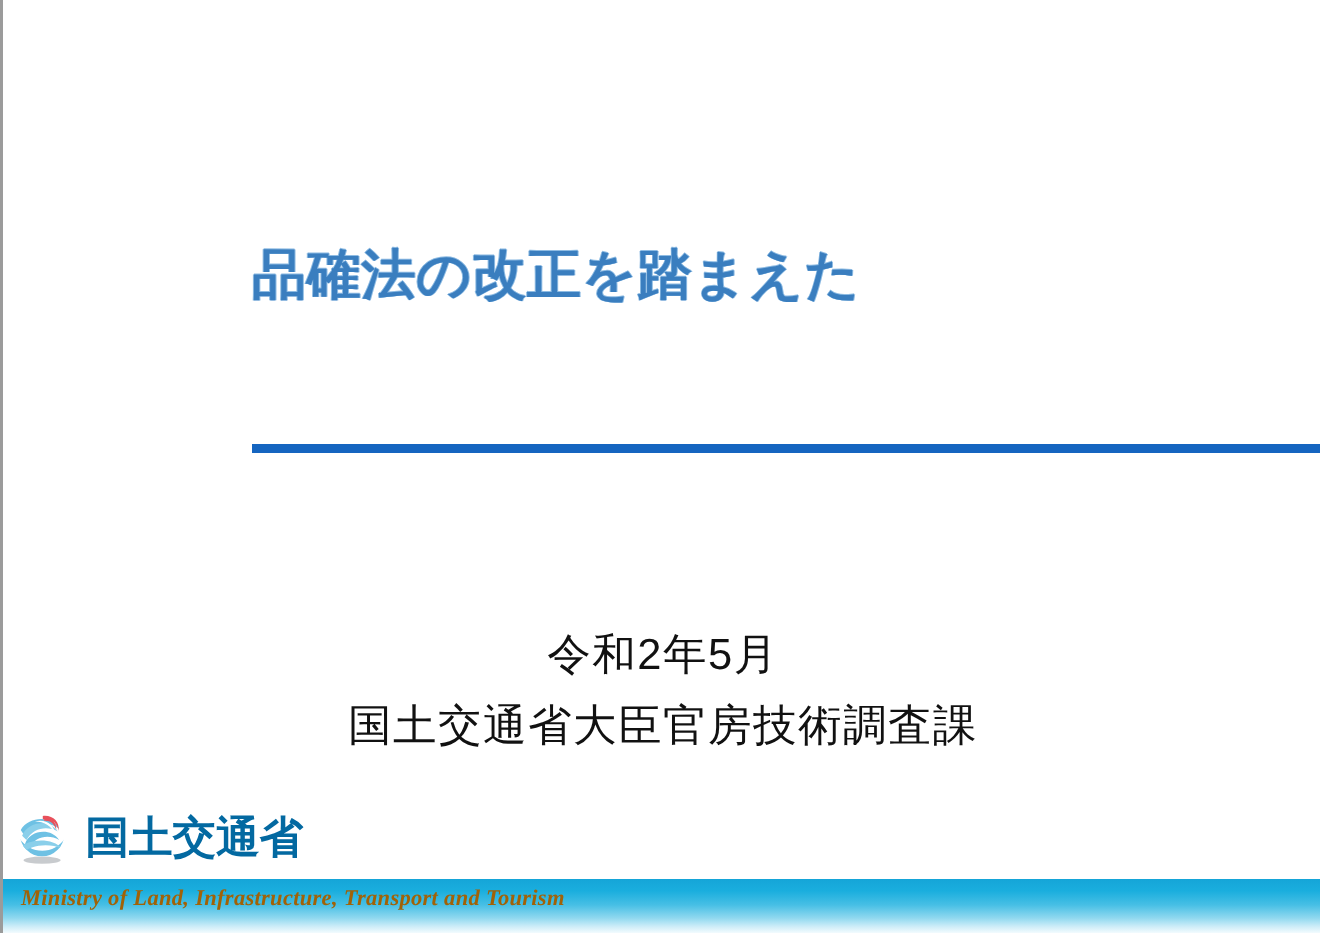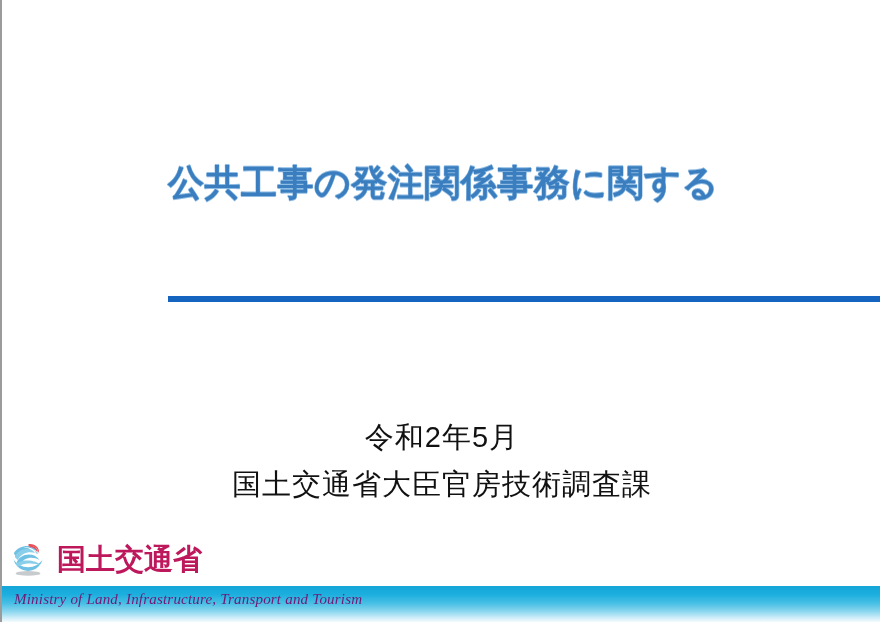--- a/index.html
+++ b/index.html
@@ -84,21 +84,21 @@
   }
   .logo-emblem {
     width: 38px;
     height: 38px;
     display: block;
     flex: 0 0 auto;
   }
   .logo-jp {
     font-size: 29px;
     font-weight: bold;
-    color: #be185d;
+    color: #0369a1;
     letter-spacing: 0px;
     line-height: 1;
     white-space: nowrap;
   }
   .footer-band {
     position: absolute;
     left: 0;
     top: 51px;
     width: 880px;
     height: 36px;
@@ -109,34 +109,34 @@
        #8FD8EF 72%,
        #CDEDF8 88%,
        #F3FBFE 100%);
   }
   .footer-en {
     position: absolute;
     left: 12px;
     top: 56px;
     font-family: "Liberation Serif", "DejaVu Serif", serif;
     font-style: italic;
-    font-weight: normal;
+    font-weight: bold;
     font-size: 15px;
-    color: #701a75;
+    color: #a16207;
     letter-spacing: 0.2px;
     white-space: nowrap;
   }
 </style>
 </head>
 <body>
 
 <div class="slide">
 
   <div class="title-block">
-    <div class="title-line">公共工事の発注関係事務に関する</div>
+    <div class="title-line">品確法の改正を踏まえた</div>
   </div>
 
   <div class="title-rule"></div>
 
   <div class="subtitle-block">
     <div class="subtitle-line">令和2年5月</div>
     <div class="subtitle-line">国土交通省大臣官房技術調査課</div>
   </div>
 
   <div class="footer">

